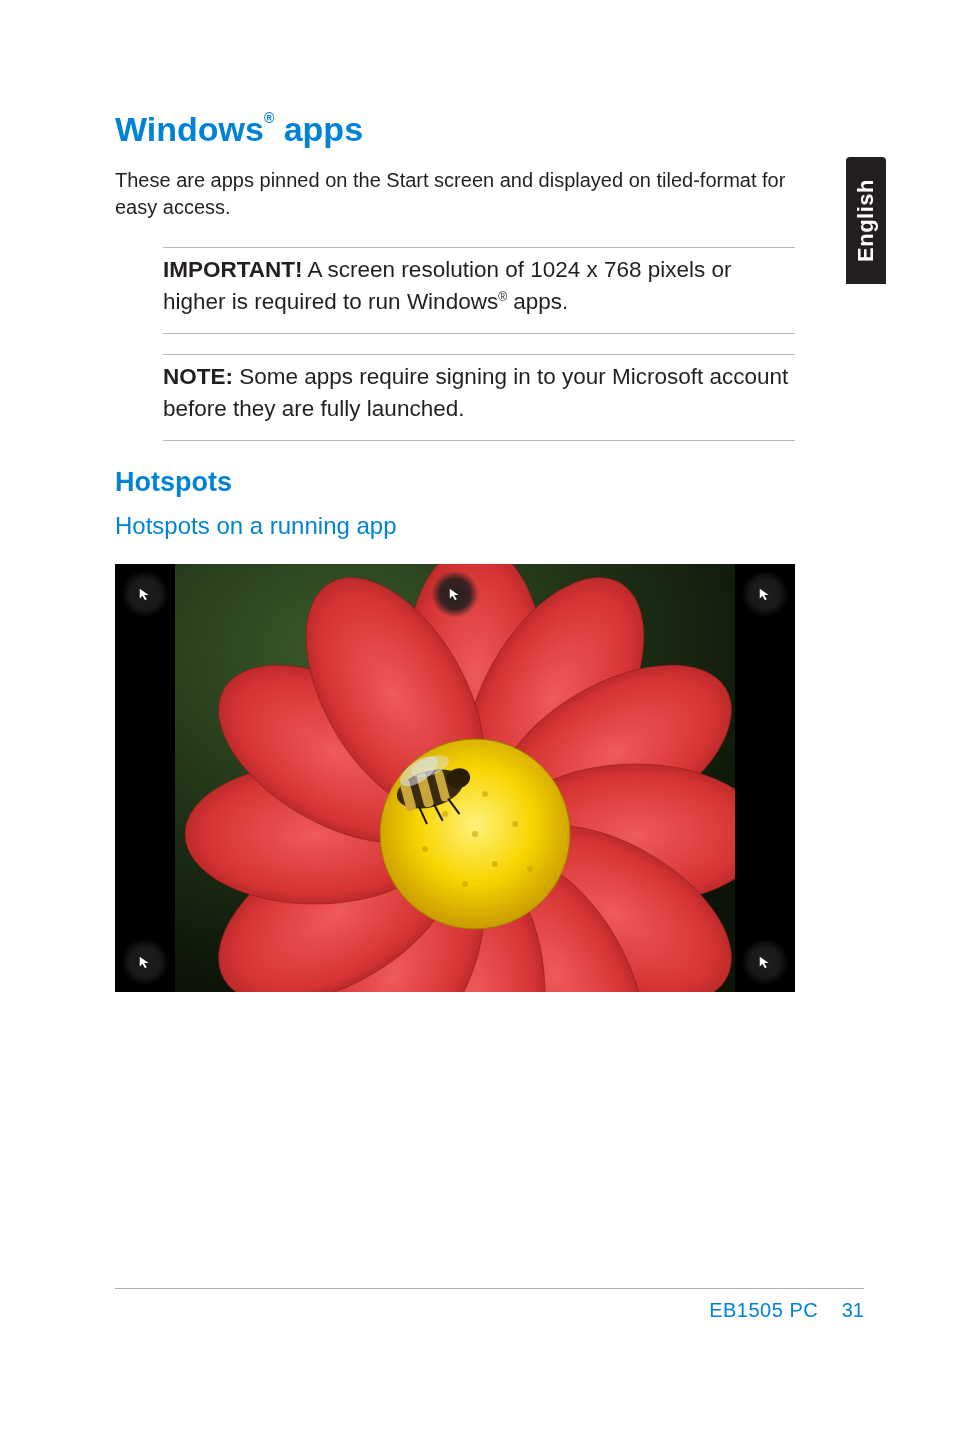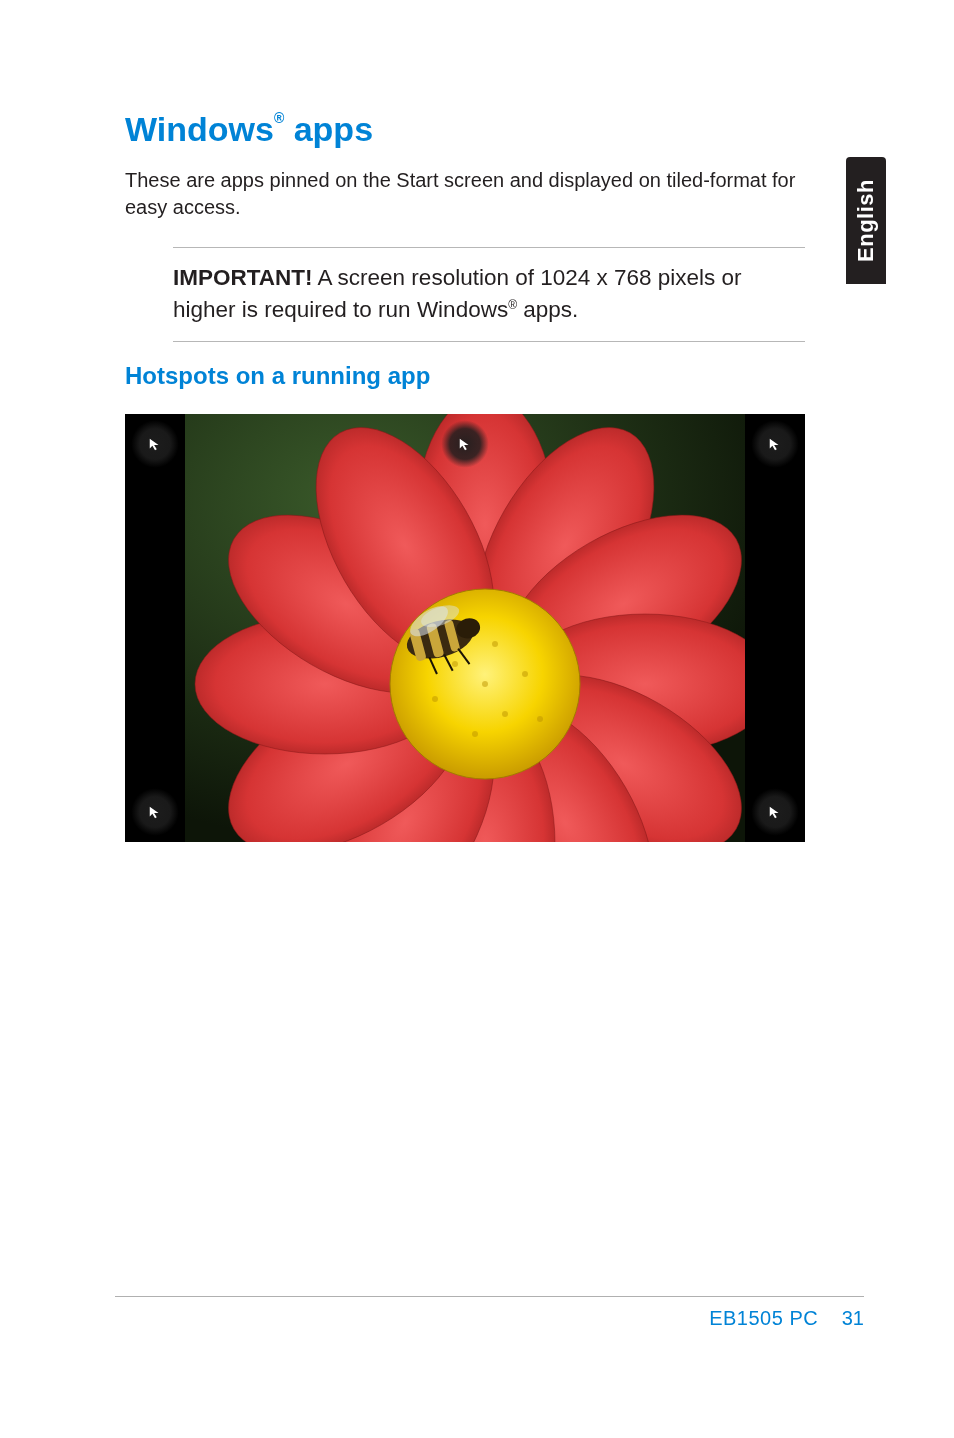--- a/index.html
+++ b/index.html
@@ -6,21 +6,21 @@
   body {
     width: 954px;
     height: 1438px;
     background: #fff;
     font-family: "Segoe UI", "Myriad Pro", Arial, sans-serif;
     position: relative;
     color: #231f20;
   }
   .page {
     position: absolute;
-    left: 125px;
+    left: 115px;
     top: 110px;
     width: 680px;
   }
   .side-tab {
     position: absolute;
     right: 68px;
     top: 157px;
     background: #231f20;
     color: #fff;
     font-weight: 700;
@@ -47,40 +47,40 @@
     font-size: 20px;
     line-height: 1.35;
     margin-bottom: 26px;
     color: #231f20;
   }
   .callout {
     margin-left: 48px;
     margin-right: 0;
     border-top: 1px solid #b7b7b7;
     border-bottom: 1px solid #b7b7b7;
-    padding: 14px 0 16px 0;
+    padding: 6px 0 16px 0;
     font-size: 22.5px;
     line-height: 1.4;
     margin-bottom: 20px;
   }
   .callout .label {
     font-weight: 700;
   }
   .callout sup { font-size: 12px; vertical-align: super; }
   h2.sub-heading {
     color: #0083d6;
     font-size: 27px;
     font-weight: 700;
     margin-top: 26px;
     margin-bottom: 14px;
   }
   h3.subsub-heading {
     color: #0083d6;
     font-size: 24px;
-    font-weight: 700;
+    font-weight: 400;
     margin-top: 14px;
     margin-bottom: 24px;
   }
   .screenshot {
     position: relative;
     width: 680px;
     height: 428px;
     background: #000;
   }
   .photo-frame {
@@ -108,21 +108,21 @@
   .hotspot-cursor svg { width: 14px; height: 14px; }
   .hc-tl { left: 6px; top: 6px; }
   .hc-tc { left: 50%; top: 6px; transform: translateX(-50%); }
   .hc-tr { right: 6px; top: 6px; }
   .hc-bl { left: 6px; bottom: 6px; }
   .hc-br { right: 6px; bottom: 6px; }
   .footer {
     position: absolute;
     left: 115px;
     right: 90px;
-    bottom: 108px;
+    bottom: 116px;
     border-top: 1px solid #b0b0b0;
     padding-top: 10px;
     text-align: right;
     font-size: 20px;
   }
   .footer .product { color: #0083d6; letter-spacing: 0.5px; }
   .footer .pnum { color: #0083d6; margin-left: 18px; }
   .watermark {
     position: absolute;
     right: 12px;
@@ -142,21 +142,25 @@
   <h1 class="main-heading">
     <span>Windows</span><sup>®</sup><span> apps</span>
   </h1>
 
   <p class="body-text">These are apps pinned on the Start screen and displayed on tiled-format for easy access.</p>
 
   <div class="callout">
     <span class="label">IMPORTANT!</span><span>   A screen resolution of 1024 x 768 pixels or higher is required to run Windows</span><sup>®</sup><span> apps.</span>
   </div>
 
-
+  <div class="callout">
+    <span class="label">NOTE:</span><span>    Some apps require signing in to your Microsoft account before they are fully launched.</span>
+  </div>
+
+  <h2 class="sub-heading">Hotspots</h2>
 
 
   <h3 class="subsub-heading">Hotspots on a running app</h3>
 
   <div class="screenshot">
     <div class="photo-frame">
       <svg class="flower" viewBox="0 0 560 428" preserveAspectRatio="xMidYMid slice">
         <defs>
           <radialGradient id="petalGrad" cx="50%" cy="50%" r="60%">
             <stop offset="0%" stop-color="#f05a5a"></stop>

